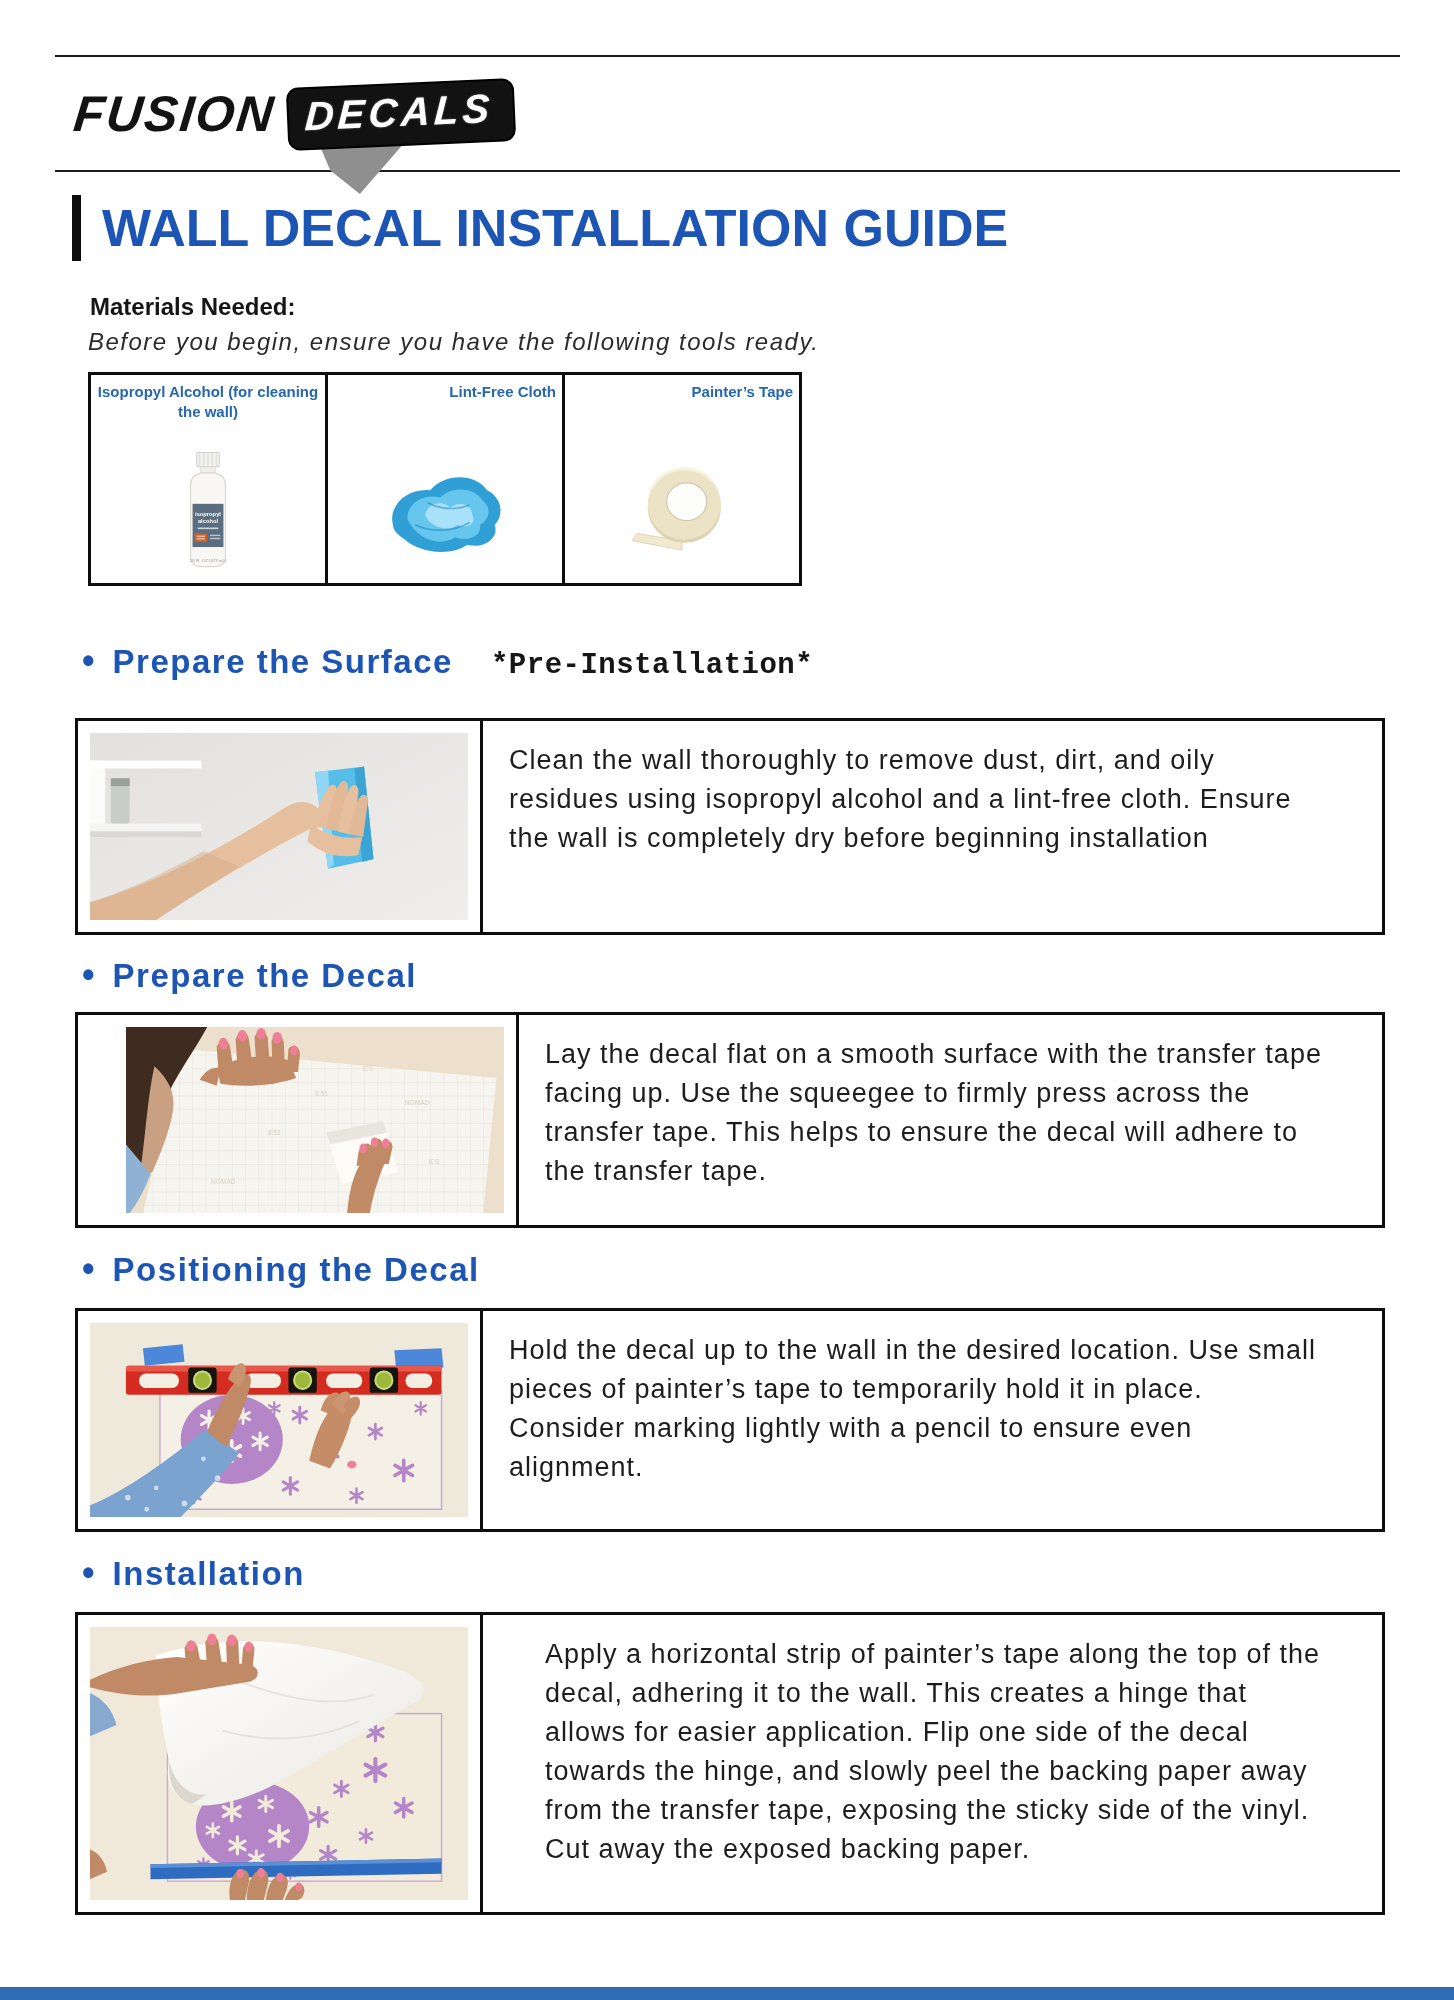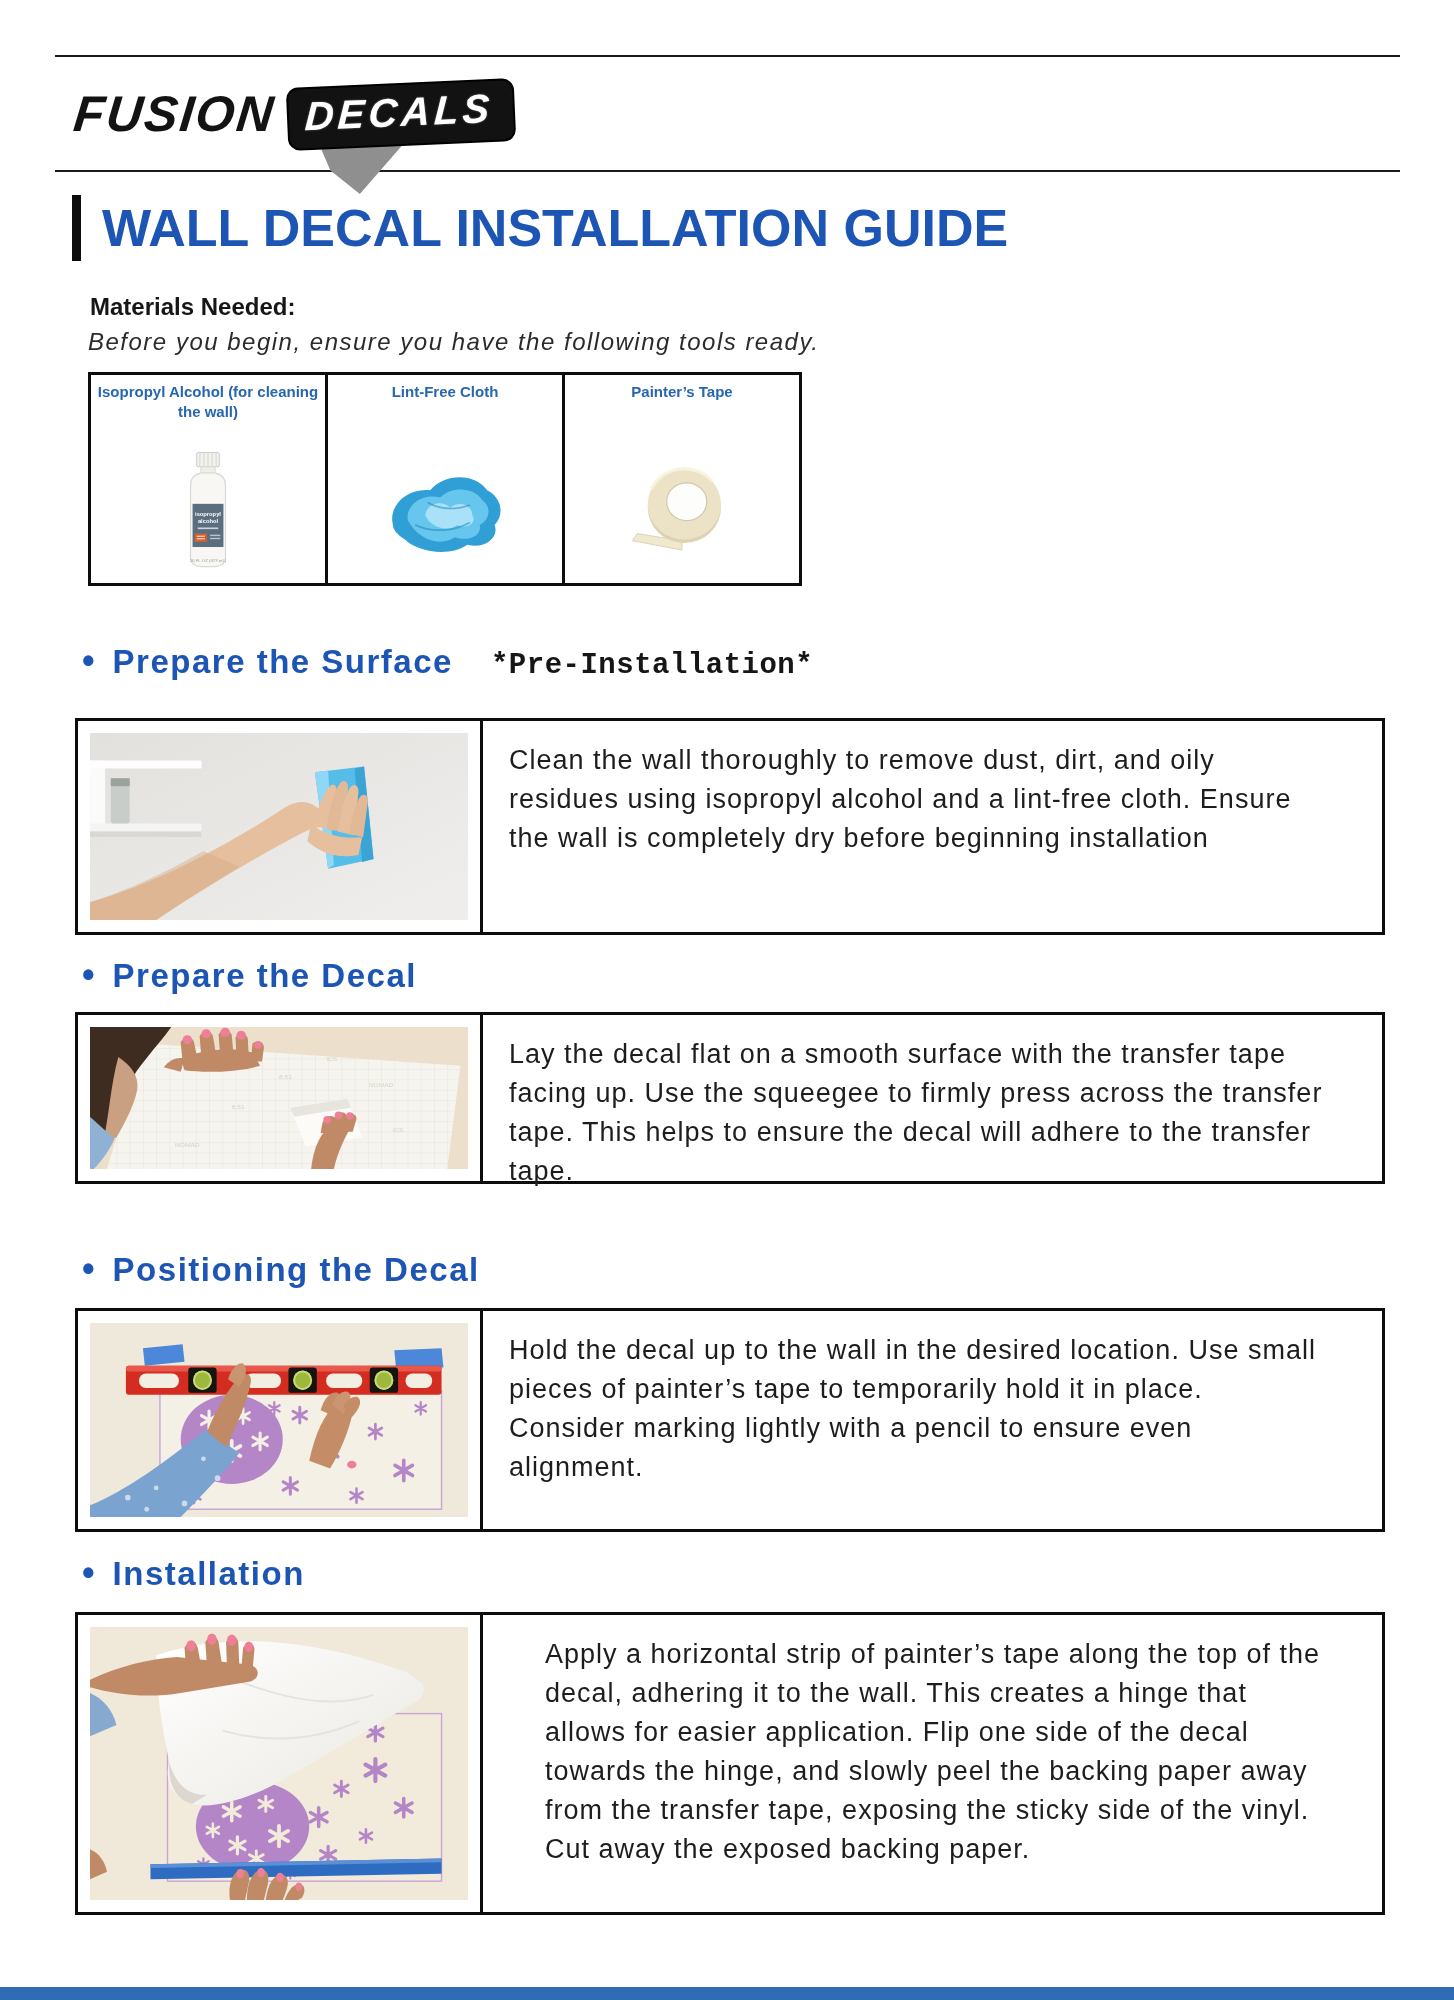--- a/index.html
+++ b/index.html
@@ -27,38 +27,38 @@
   .title-bar{width:9px;height:66px;background:#0d0d0d;margin-right:13px;}
   .doc-title{font-size:52px;font-weight:bold;color:#1d55b4;margin:8px;letter-spacing:0px;}
 
   
   .mat-head{position:absolute;left:90px;top:293px;font-size:24px;font-weight:bold;color:#161616;}
   .mat-sub{position:absolute;left:88px;top:328px;font-size:24px;font-style:italic;
            color:#2b2b2b;letter-spacing:1.5px;}
   .mat-table{position:absolute;left:88px;top:372px;width:714px;height:214px;
              border:3px solid #0d0d0d;display:flex;background:#fff;box-sizing:border-box;}
   .mat-cell{flex:1;border-right:3px solid #0d0d0d;display:flex;flex-direction:column;
-            align-items:center;padding:7px 6px 4px;min-width:0;}
+            align-items:flex-end;padding:7px 6px 4px;min-width:0;}
   .mat-cell:last-child{border-right:none;}
   .mat-label{font-size:15px;font-weight:bold;color:#2767ae;text-align:center;
              line-height:1.3;min-height:58px;}
   .mat-icon{flex:1;display:flex;align-items:center;justify-content:center;width:100%;}
 
   
   .sec-head{position:absolute;left:82px;display:flex;align-items:baseline;}
   #sh1{top:640px;} #sh2{top:954px;} #sh3{top:1248px;} #sh4{top:1552px;}
   .sec-bullet{font-size:36px;color:#1d55b4;margin-right:18px;font-weight:bold;}
   .sec-title{font-size:33px;font-weight:bold;color:#1d55b4;letter-spacing:1.5px;}
   .sec-note{font-size:29px;font-weight:bold;color:#161616;margin-left:38px;letter-spacing:0.5px;font-family:Liberation Mono, monospace;}
 
   
   .row{position:absolute;left:75px;width:1310px;border:3px solid #0d0d0d;display:flex;
        background:#fff;box-sizing:border-box;}
   #row1{top:718px;height:217px;}
-  #row2{top:1012px;height:172px;}
+  #row2{top:1012px;height:216px;padding-left:36px;}
   #row3{top:1308px;height:224px;}
   #row4{top:1612px;height:303px;gap:36px;}
   .photo-cell{width:405px;border-right:3px solid #0d0d0d;display:flex;align-items:center;
               justify-content:center;padding:12px;box-sizing:border-box;}
   .photo-cell svg{width:100%;height:100%;}
   .text-cell{flex:1;padding:20px 56px 14px 26px;font-size:27px;line-height:39px;
              color:#1d1d1d;letter-spacing:1px;}
 
   .footer-bar{position:absolute;left:0;bottom:0;width:100%;height:13px;background:#2e6db6;}
 </style>

